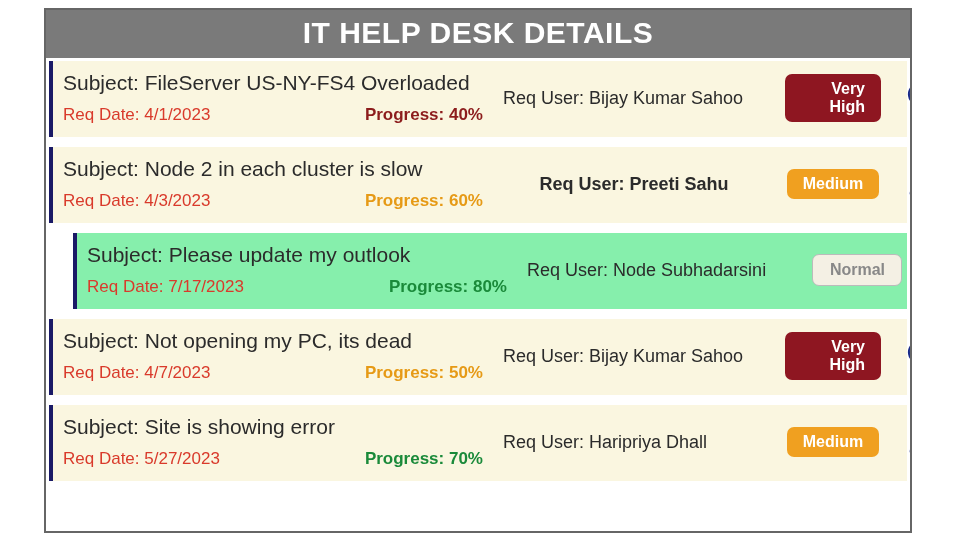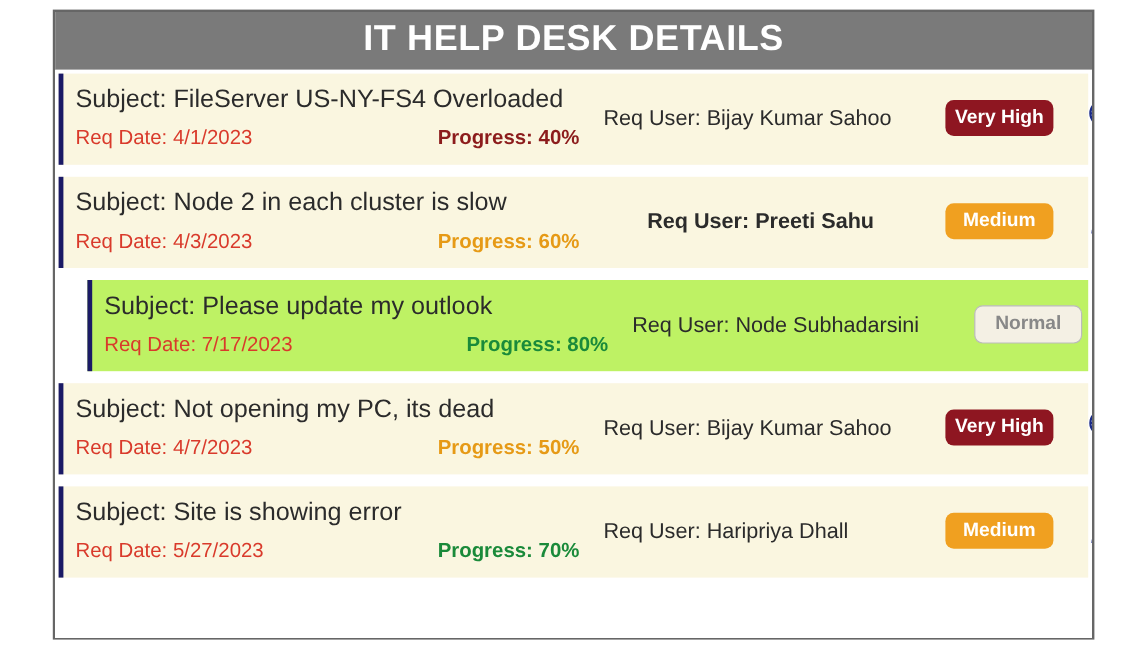--- a/index.html
+++ b/index.html
@@ -34,21 +34,21 @@
   .ticket {
     background: #faf6e0;
     border-left: 4px solid #1a1a66;
     margin: 3px 3px 10px 3px;
     padding: 10px 14px 12px 10px;
     display: flex;
     align-items: center;
     gap: 20px;
   }
   .ticket.selected {
-    background: #bef264;
+    background: #86efac;
     margin-left: 27px;
   }
   .col-left {
     flex: 0 0 420px;
     display: flex;
     flex-direction: column;
     gap: 10px;
   }
   .subject {
     font-size: 21px;
@@ -69,26 +69,26 @@
     color: #2b2b2b;
   }
   .col-user.bold { font-weight: 700; text-align: center; }
   .col-prio {
     flex: 0 0 96px;
     display: flex;
     justify-content: center;
   }
   .badge {
     display: inline-block;
-    padding: 6px 0;
+    padding: 6px 16px;
     border-radius: 7px;
     font-size: 16px;
     font-weight: 700;
     color: #fff;
-    text-align: center;
+    text-align: right;
     min-width: 90px;
   }
   .badge.veryhigh { background: #8e1621; }
   .badge.medium { background: #f0a020; }
   .badge.normal {
     background: #f4f0e4;
     color: #888;
     border: 1px solid #bbb;
     font-weight: 600;
   }

